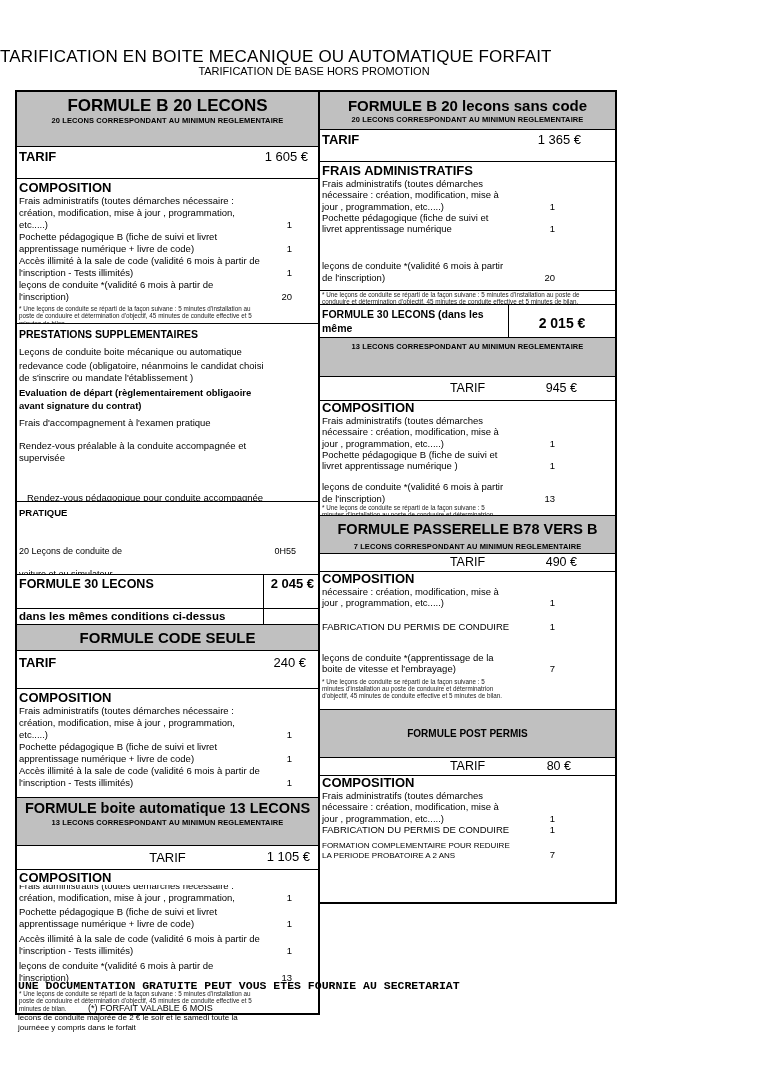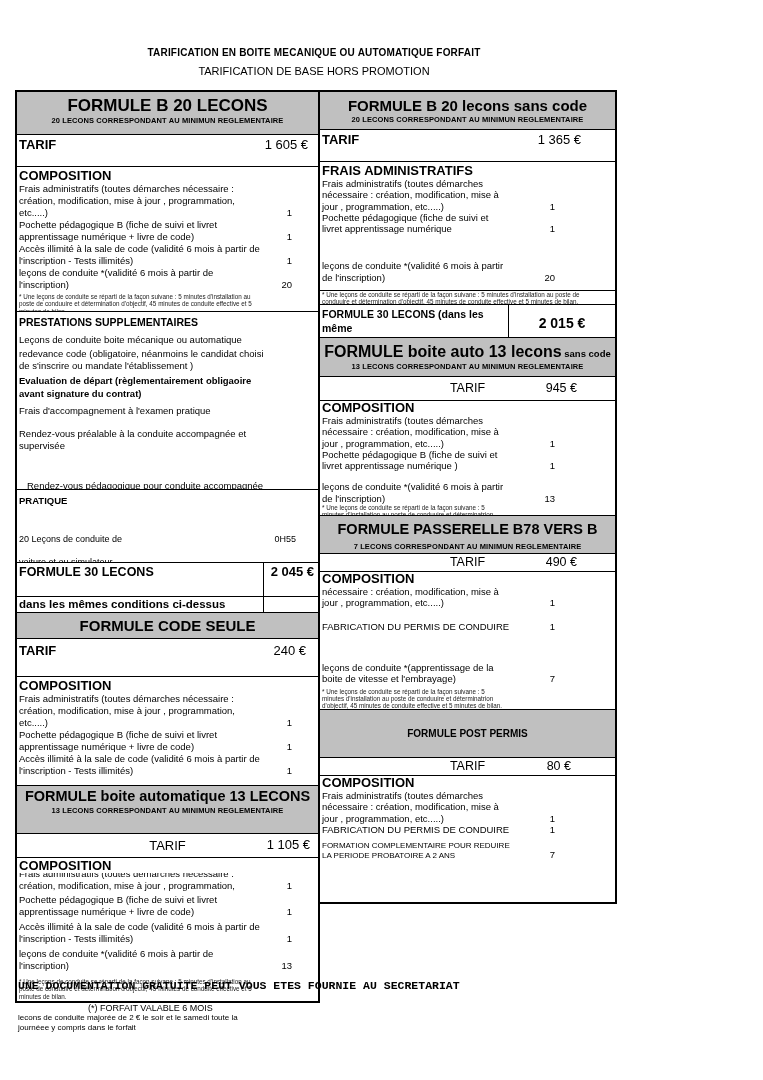--- a/index.html
+++ b/index.html
@@ -1,19 +1,19 @@
 <!DOCTYPE html>
 <html><head>
 <meta charset="utf-8">
 <style>
   html,body{margin:0;padding:0;background:#888;}
   #page{position:relative;width:763px;height:1080px;background:#fff;
     font-family:"Liberation Sans","DejaVu Sans",sans-serif;color:#000;overflow:hidden;}
   .abs{position:absolute;}
-  .ttl1{left:0;top:47px;width:628px;text-align:center;font-size:10px;letter-spacing:.2px;font-weight:bold;}
+  .ttl1{left:0;top:47px;width:628px;font-size:17px;letter-spacing:.2px;}
   .ttl2{left:0;top:65px;width:628px;text-align:center;font-size:11px;}
   .tbl{position:absolute;top:90px;border:1px solid #000;background:#fff;}
   .ltbl{left:15px;width:303px;}
   .rtbl{left:318px;width:297px;}
   .sec{position:relative;box-sizing:border-box;border:1px solid #000;margin-top:-1px;overflow:hidden;background:#fff;}
   .sec:first-child{margin-top:0;}
   .ghdr{background:#c0c0c0;text-align:center;}
   .ghdr .big{font-weight:bold;}
   .ghdr .sub{font-weight:bold;font-size:7.5px;letter-spacing:.1px;}
   .trow{font-size:13px;}
@@ -38,21 +38,21 @@
 </head>
 <body>
 
 <div id="page">
 
   <div class="abs ttl1">TARIFICATION EN BOITE MECANIQUE OU AUTOMATIQUE FORFAIT</div>
   <div class="abs ttl2">TARIFICATION DE BASE HORS PROMOTION</div>
 
   <div class="tbl ltbl">
 
-    <div class="sec ghdr" style="height:44px;padding-top:3px;">
+    <div class="sec ghdr" style="height:56px;padding-top:3px;">
       <div class="big" style="font-size:17px;line-height:21px;">FORMULE B 20 LECONS</div>
       <div class="sub">20 LECONS CORRESPONDANT AU MINIMUN REGLEMENTAIRE</div>
     </div>
 
     <div class="sec trow" style="height:33px;">
       <div style="display:flex;justify-content:space-between;padding:2px 10px 0 2px;">
         <span class="tl">TARIF</span>
         <span>1 605 €</span>
       </div>
     </div>
@@ -228,23 +228,20 @@
 conduuire et détermination d'objectif, 45 minutes de conduite effective et  5 minutes de bilan.</div>
     </div>
 
     <div class="sec flexrow" style="height:34px;">
       <div class="pre" style="width:189px;border-right:1px solid #000;font-weight:bold;font-size:10.5px;line-height:13.5px;padding:3px 0 0 2px;box-sizing:border-box;">FORMULE 30 LECONS (dans les même
 conditions que si dessus)</div>
       <div style="flex:1;font-weight:bold;font-size:14px;text-align:center;padding-top:10px;">2 015 €</div>
     </div>
 
     <div class="sec ghdr" style="height:40px;padding-top:4px;">
-      <div>
-        <span style="font-weight:bold;font-size:16px;line-height:20px;">FORMULE boite auto 13 lecons</span><span style="font-weight:bold;font-size:9.5px;"> sans code</span>
-      </div>
       <div class="sub">13 LECONS CORRESPONDANT AU MINIMUN REGLEMENTAIRE</div>
     </div>
 
     <div class="sec trow ctr-tarif" style="height:25px;font-size:12.5px;">
       <div style="line-height:23px;">TARIF</div>
       <div class="tv" style="padding:4px 38px 0 0;">945 €</div>
     </div>
 
     <div class="sec" style="height:116px;">
       <div class="comp-h" style="padding-top:0;line-height:14px;">COMPOSITION</div>
@@ -283,21 +280,21 @@
       <div class="comp-h" style="padding-top:0;line-height:14px;">COMPOSITION</div>
       <div class="item">
         <span class="lbl">nécessaire : création, modification, mise à
 jour , programmation, etc.....)</span>
         <span class="val">1</span>
       </div>
       <div class="item" style="margin-top:12px;">
         <span class="lbl">FABRICATION DU PERMIS DE CONDUIRE</span>
         <span class="val">1</span>
       </div>
-      <div class="item" style="margin-top:30px;">
+      <div class="item" style="margin-top:20px;">
         <span class="lbl">leçons de conduite *(apprentissage de la
 boite de vitesse et l'embrayage)</span>
         <span class="val">7</span>
       </div>
       <div class="fnote" style="line-height:6.8px;padding-top:5px;">* Une leçons de conduite se réparti de la façon suivane :  5
 minutes d'installation au poste de conduuire et déterminatrion
 d'objectif, 45 minutes de conduite effective et  5 minutes de bilan.</div>
     </div>
 
     <div class="sec ghdr" style="height:49px;">

